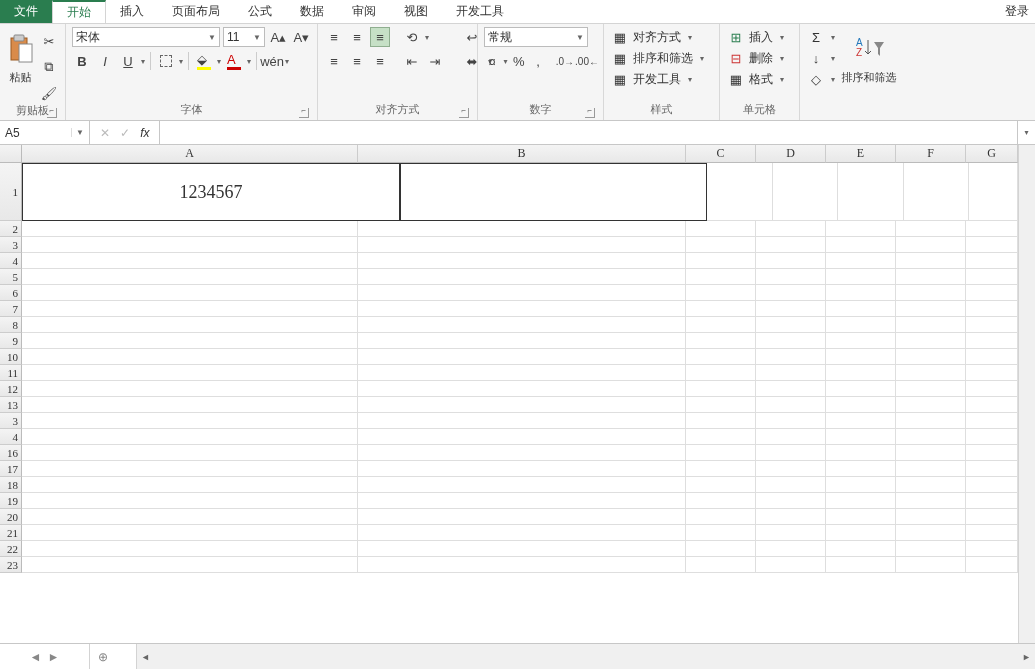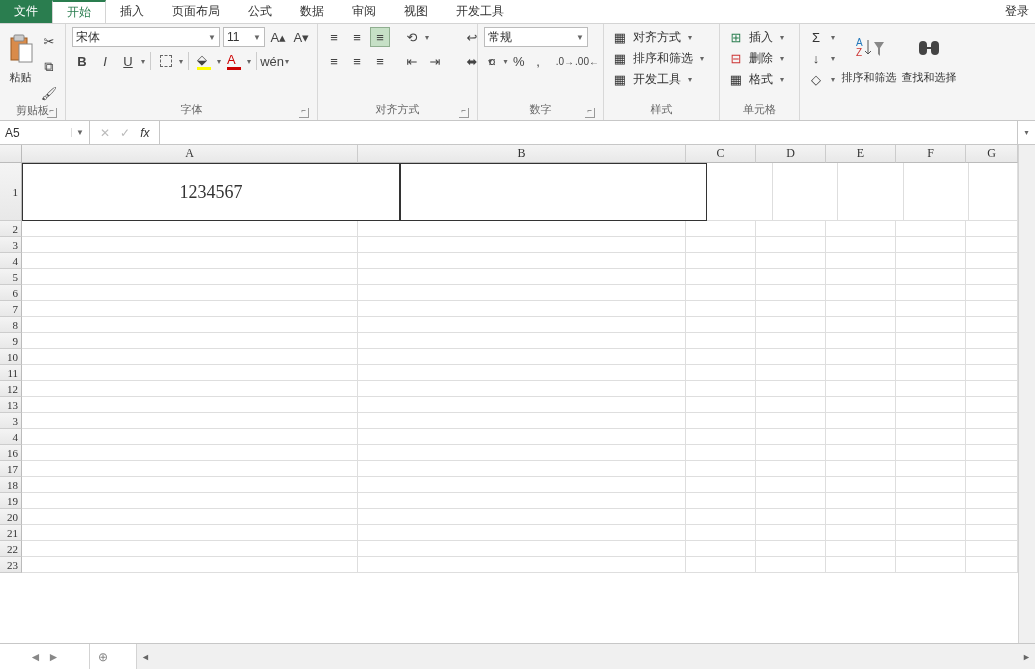--- a/index.html
+++ b/index.html
@@ -259,30 +259,20 @@
         <div class="icon">
             <svg width="30" height="26">
               <text x="2" y="10" font-size="10" fill="#27b">A</text>
               <text x="2" y="20" font-size="10" fill="#c33">Z</text>
               <path d="M14 4 v14 m-3 -3 l3 3 l3 -3" stroke="#555" fill="none"></path>
               <path d="M20 6 h10 l-4 6 v8 l-2 -2 v-6 z" fill="#888"></path>
             </svg>
           </div>
         <div class="lbl">排序和筛选</div>
       </div>
-      <div class="bigbtn" style="width:56px">
-        <div class="icon">
-            <svg width="26" height="26">
-              <rect x="3" y="5" width="8" height="14" rx="4" fill="#444"></rect>
-              <rect x="15" y="5" width="8" height="14" rx="4" fill="#444"></rect>
-              <path d="M11 12 h4" stroke="#444" stroke-width="2"></path>
-            </svg>
-          </div>
-        <div class="lbl">查找和选择</div>
-      </div>
     </div>
   </div>
 </div>
 
 <div class="namebar">
   <div class="namebox">
       <span>A5</span>
       <span class="dd">▼</span>
     </div>
   <div class="fx-seg">

